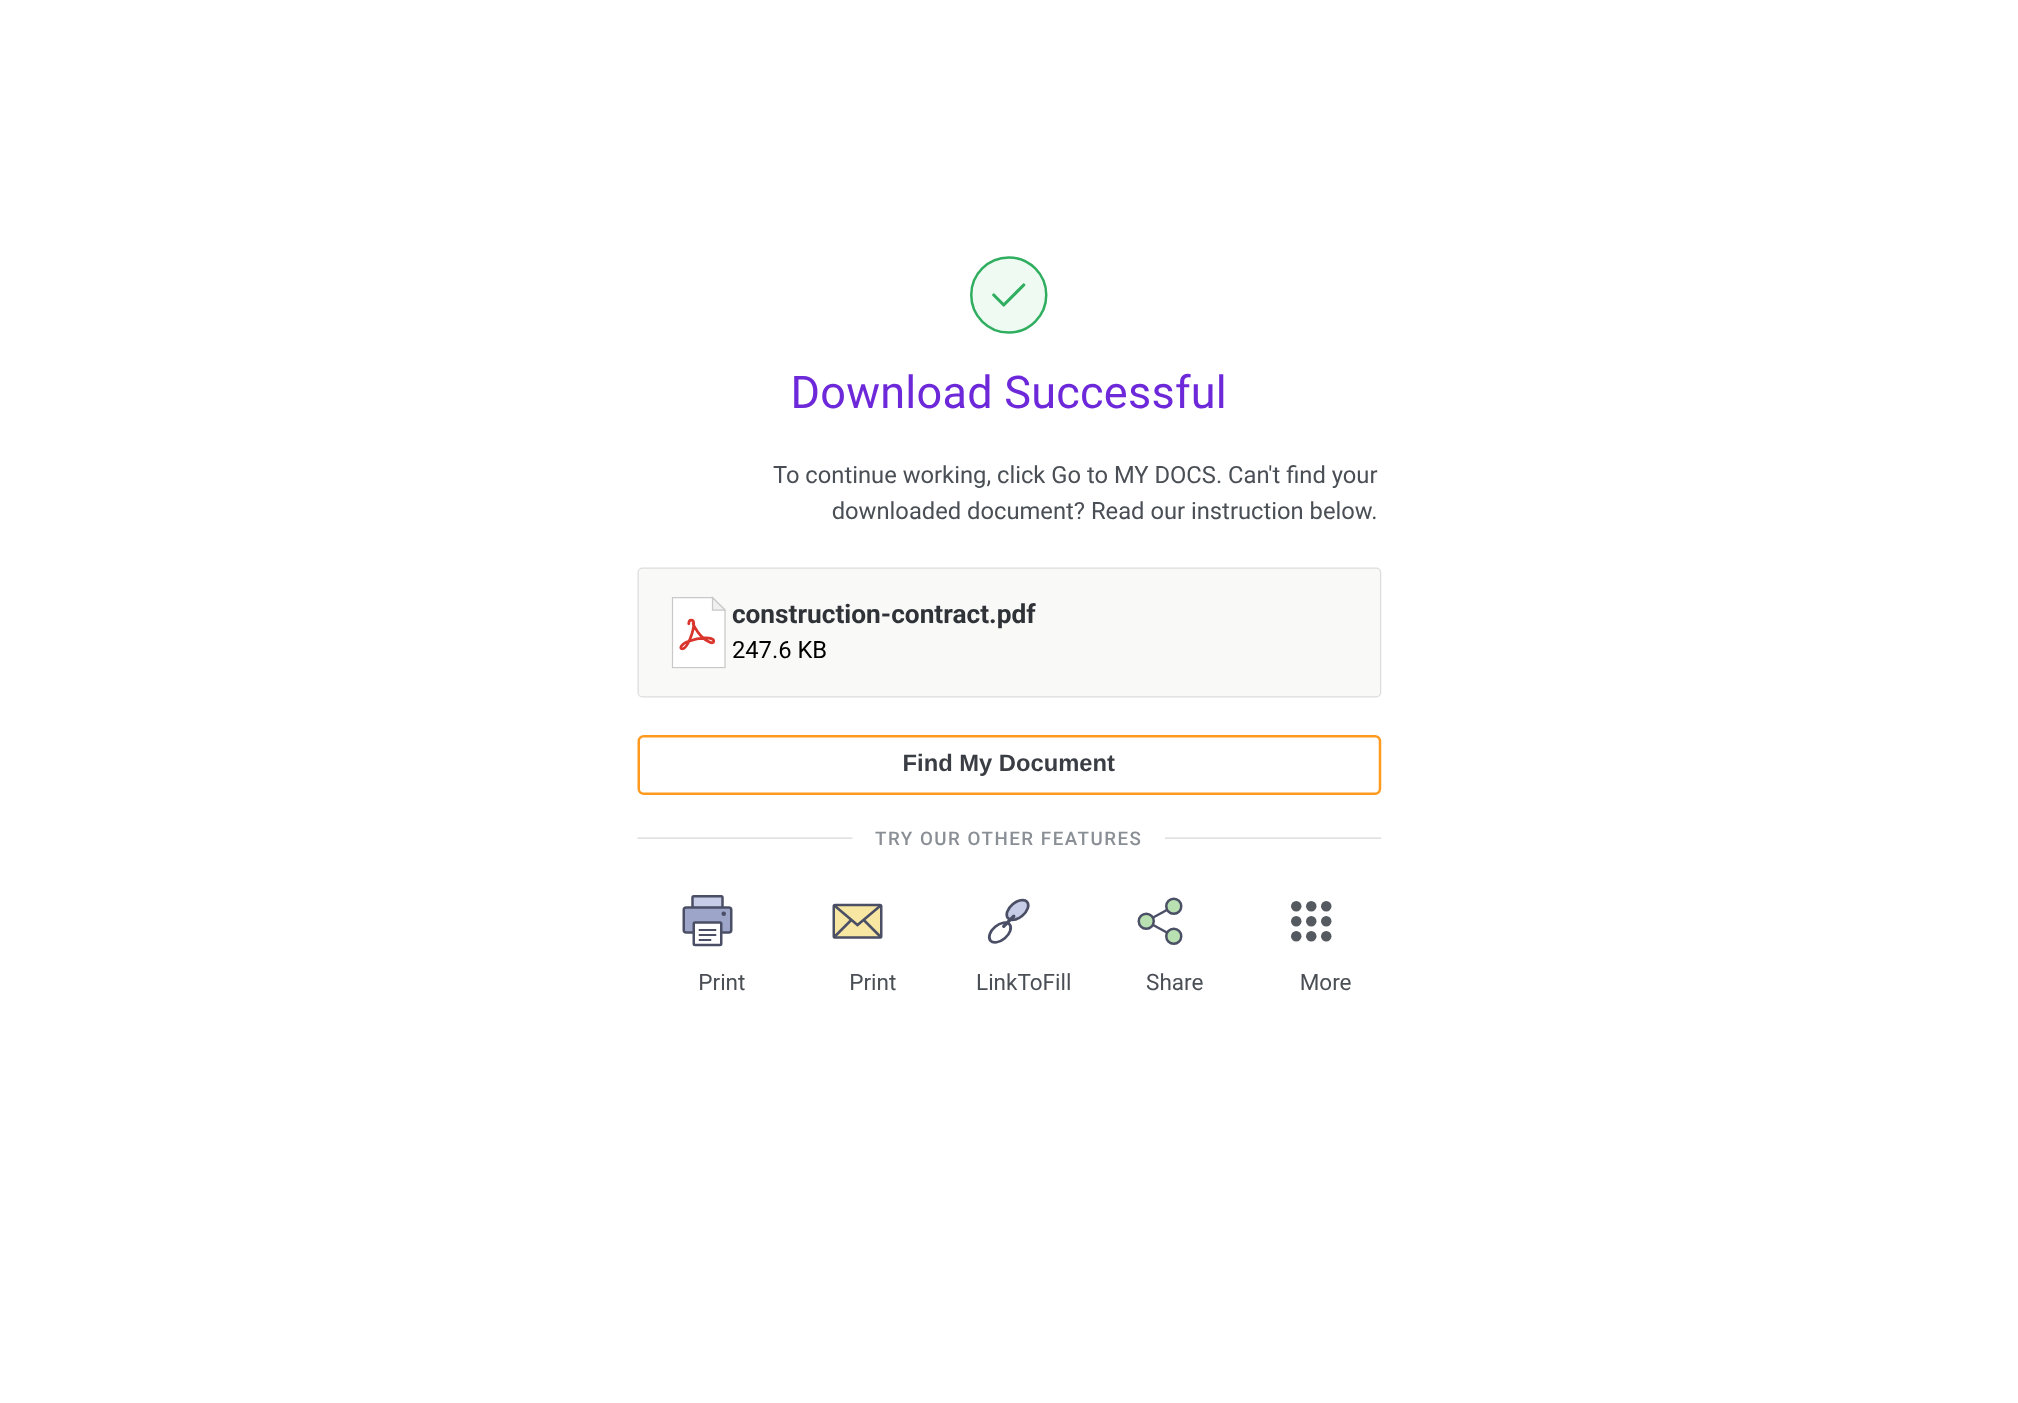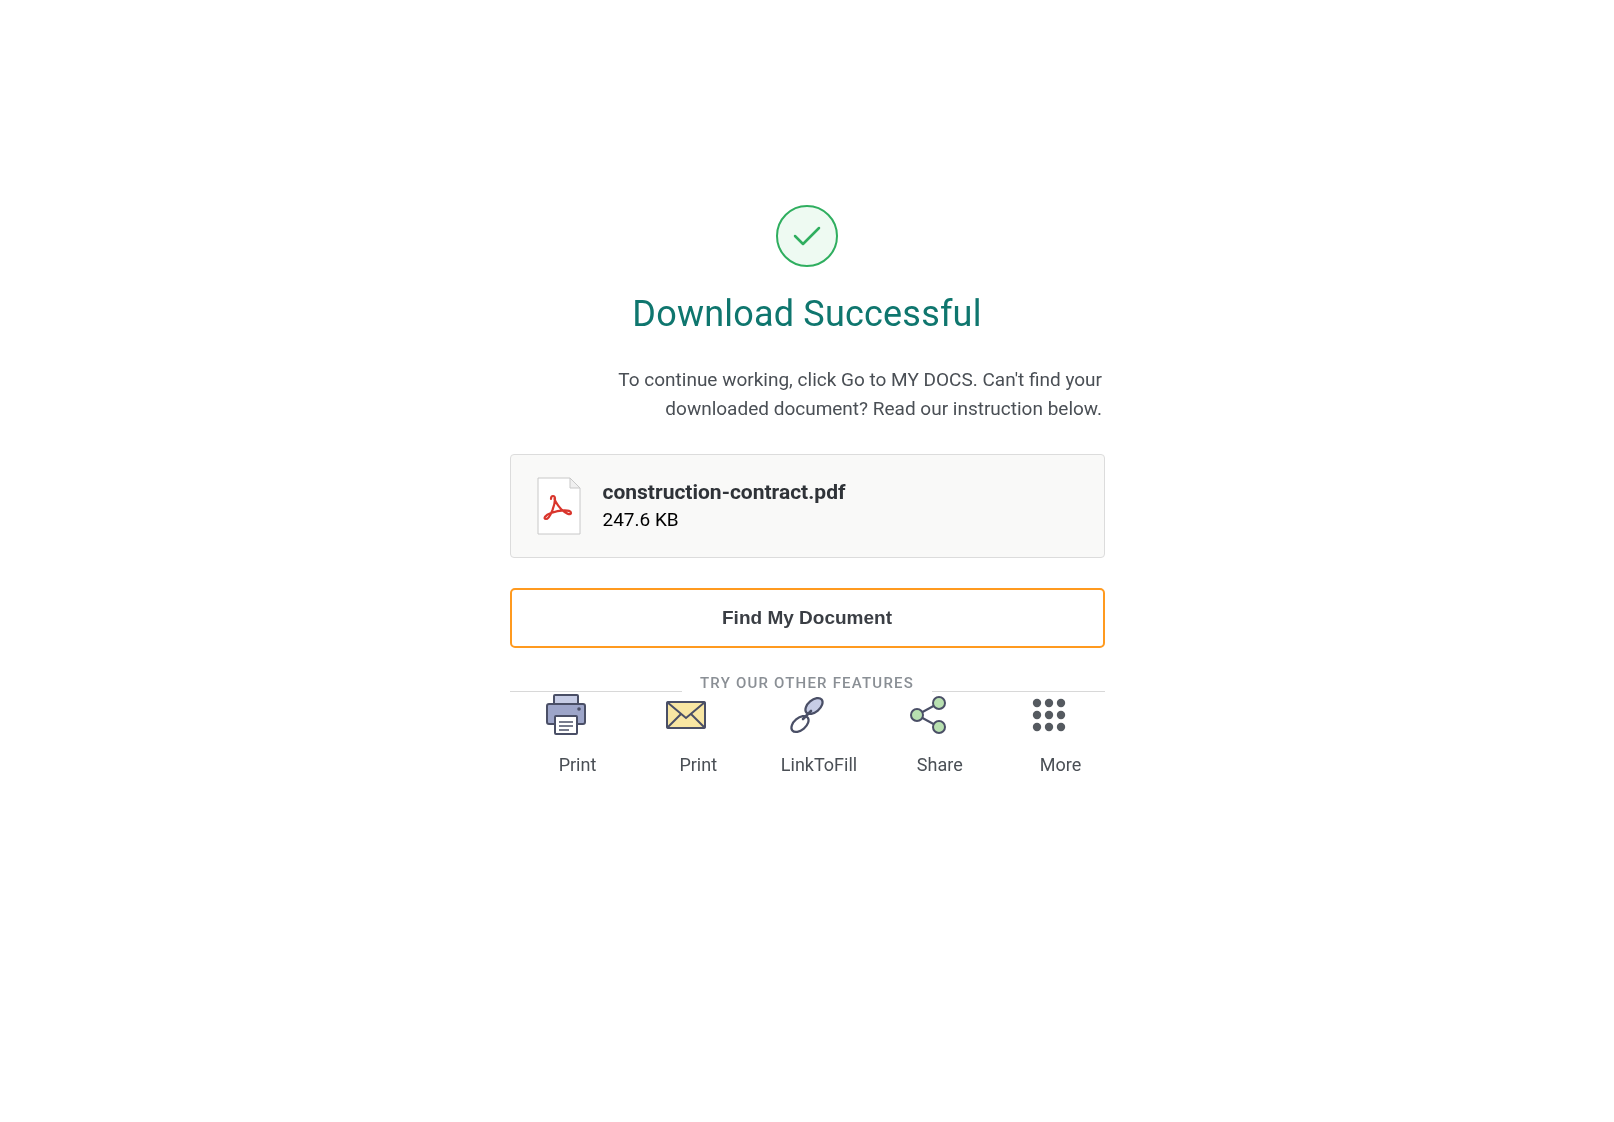--- a/index.html
+++ b/index.html
@@ -34,41 +34,41 @@
       justify-content: center;
       margin-bottom: 26px;
     }
     .success-circle svg {
       width: 28px;
       height: 22px;
     }
     .title {
       font-size: 36px;
       font-weight: 400;
-      color: #0f766e;
+      color: #6d28d9;
       margin-bottom: 30px;
       letter-spacing: 0.2px;
     }
     .subtitle {
       font-size: 19px;
       color: #4a4f55;
       text-align: right;
       line-height: 1.55;
       margin-bottom: 30px;
       max-width: 590px;
     }
     .file-card {
       width: 100%;
       border: 1px solid #dcdcdc;
       background: #f9f9f8;
       border-radius: 4px;
       padding: 22px 26px;
       display: flex;
       align-items: center;
-      gap: 22px;
+      gap: 5px;
       margin-bottom: 30px;
     }
     .pdf-icon {
       width: 44px;
       height: 58px;
       position: relative;
       flex-shrink: 0;
     }
     .file-info {
       display: flex;
@@ -85,21 +85,21 @@
       color: #000000;
     }
     .buttons {
       width: 100%;
       display: flex;
       gap: 30px;
       margin-bottom: 26px;
     }
     .btn {
       flex: 1;
-      height: 60px;
+      height: 48px;
       border-radius: 5px;
       font-size: 19px;
       font-weight: 700;
       cursor: pointer;
       display: flex;
       align-items: center;
       justify-content: center;
     }
     .btn-outline {
       border: 2px solid #ff9a1f;
@@ -107,22 +107,23 @@
       color: #3a3e44;
     }
     .btn-primary {
       border: none;
       background: linear-gradient(to bottom, #ffad33, #ff8c0a);
       color: #ffffff;
     }
     .divider-wrap {
       width: 100%;
       display: flex;
-      align-items: flex-end;
+      align-items: center;
       gap: 18px;
+      margin-bottom: 34px;
     }
     .divider-line {
       flex: 1;
       height: 1px;
       background: #d8d8d8;
     }
     .divider-text {
       font-size: 15px;
       letter-spacing: 1.2px;
       color: #8a8f95;

